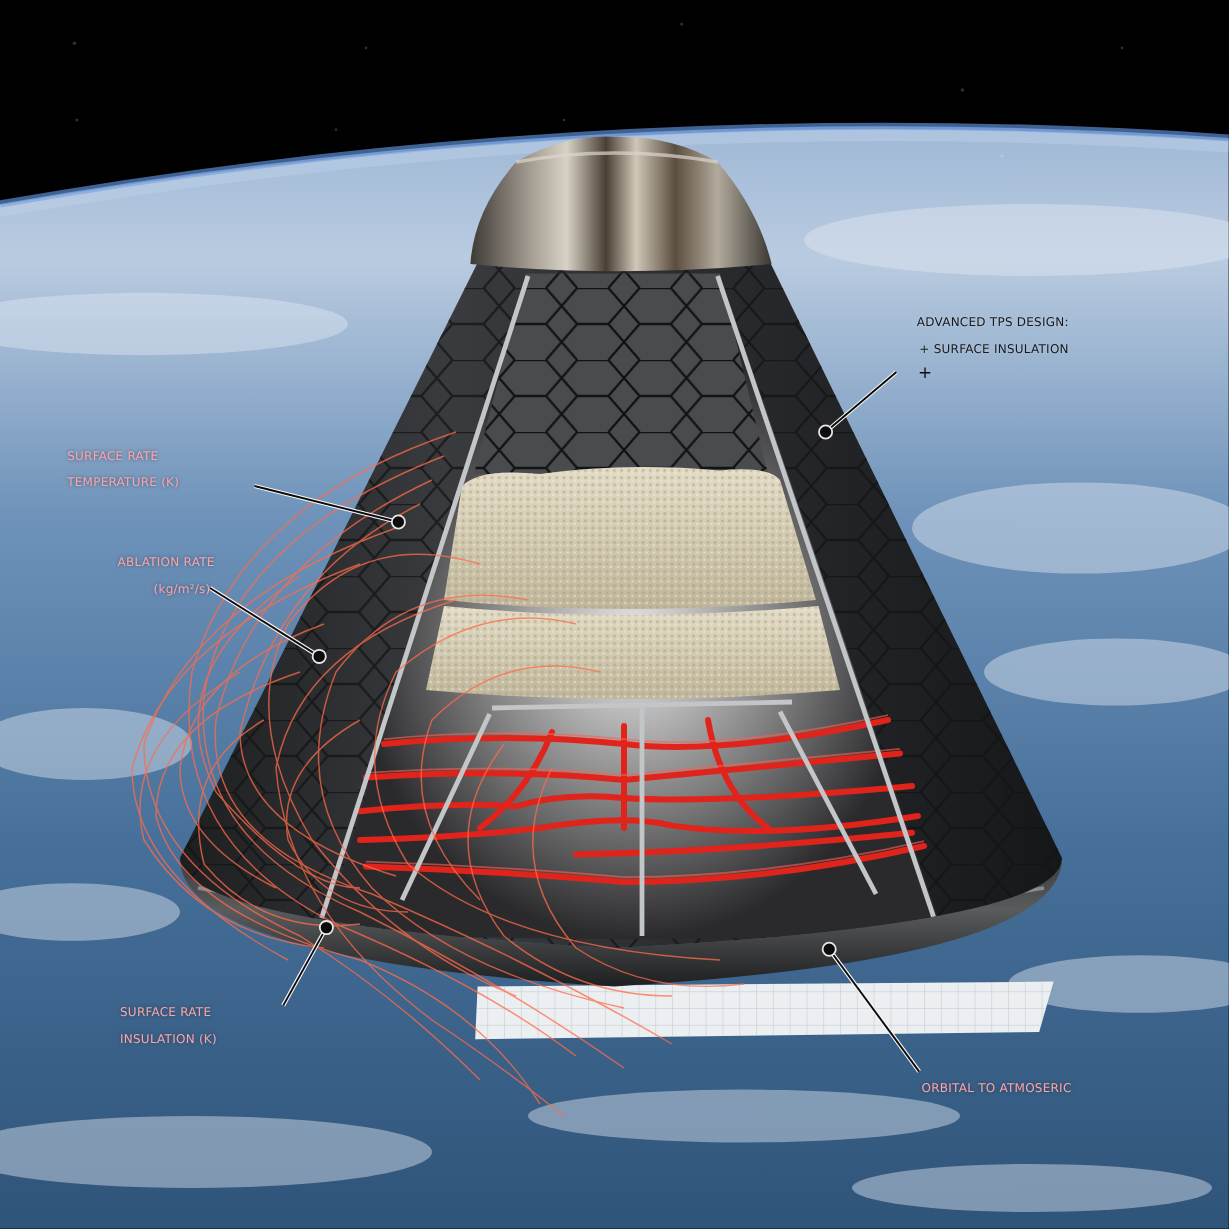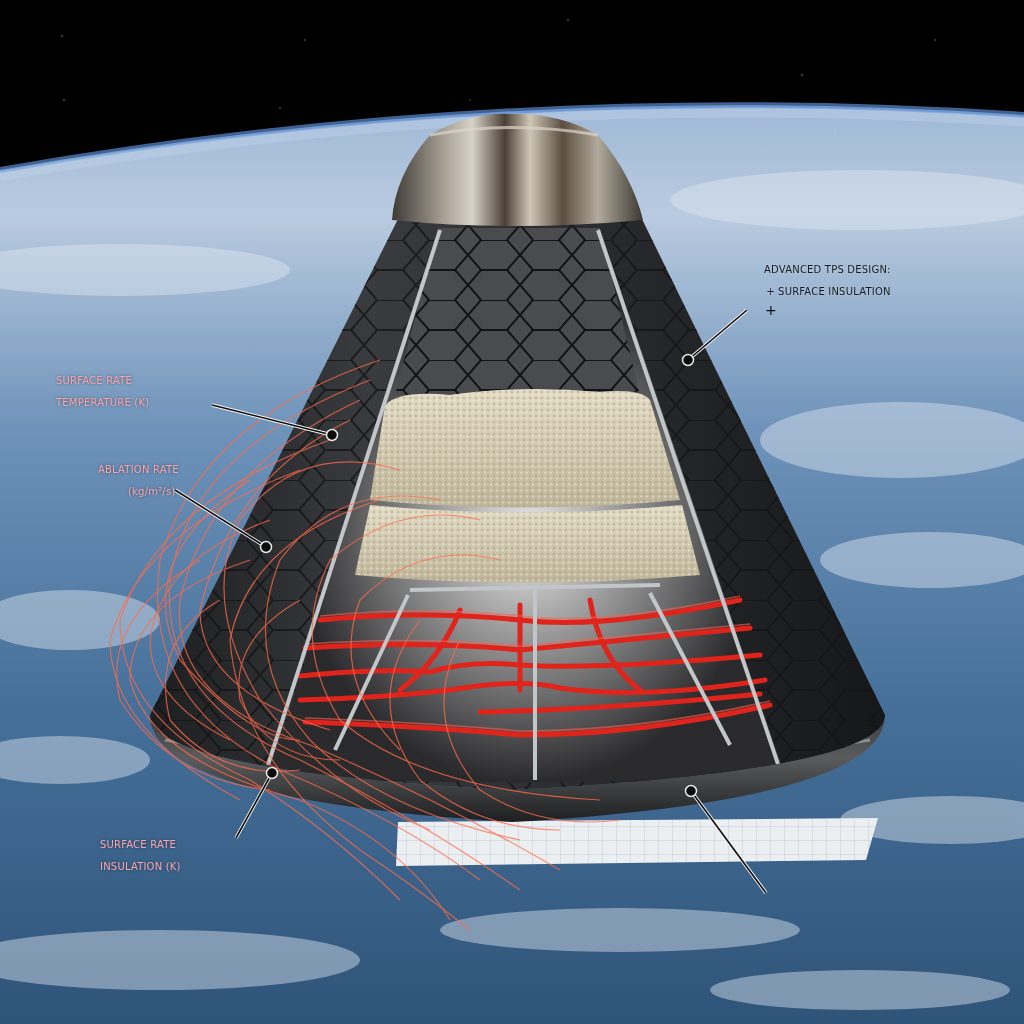--- a/index.html
+++ b/index.html
@@ -228,13 +228,14 @@
   <span>ABLATION RATE</span>
   <span>(kg/m²/s)</span>
 </div>
 
 <div class="label light" id="lbl-surf2">
   <span>SURFACE RATE</span>
   <span>INSULATION (K)</span>
 </div>
 
 <div class="label light center" id="lbl-reentry">
+  <span>ORBITAL TO ATMOSERIC</span>
 </div>
 
 </body></html>

